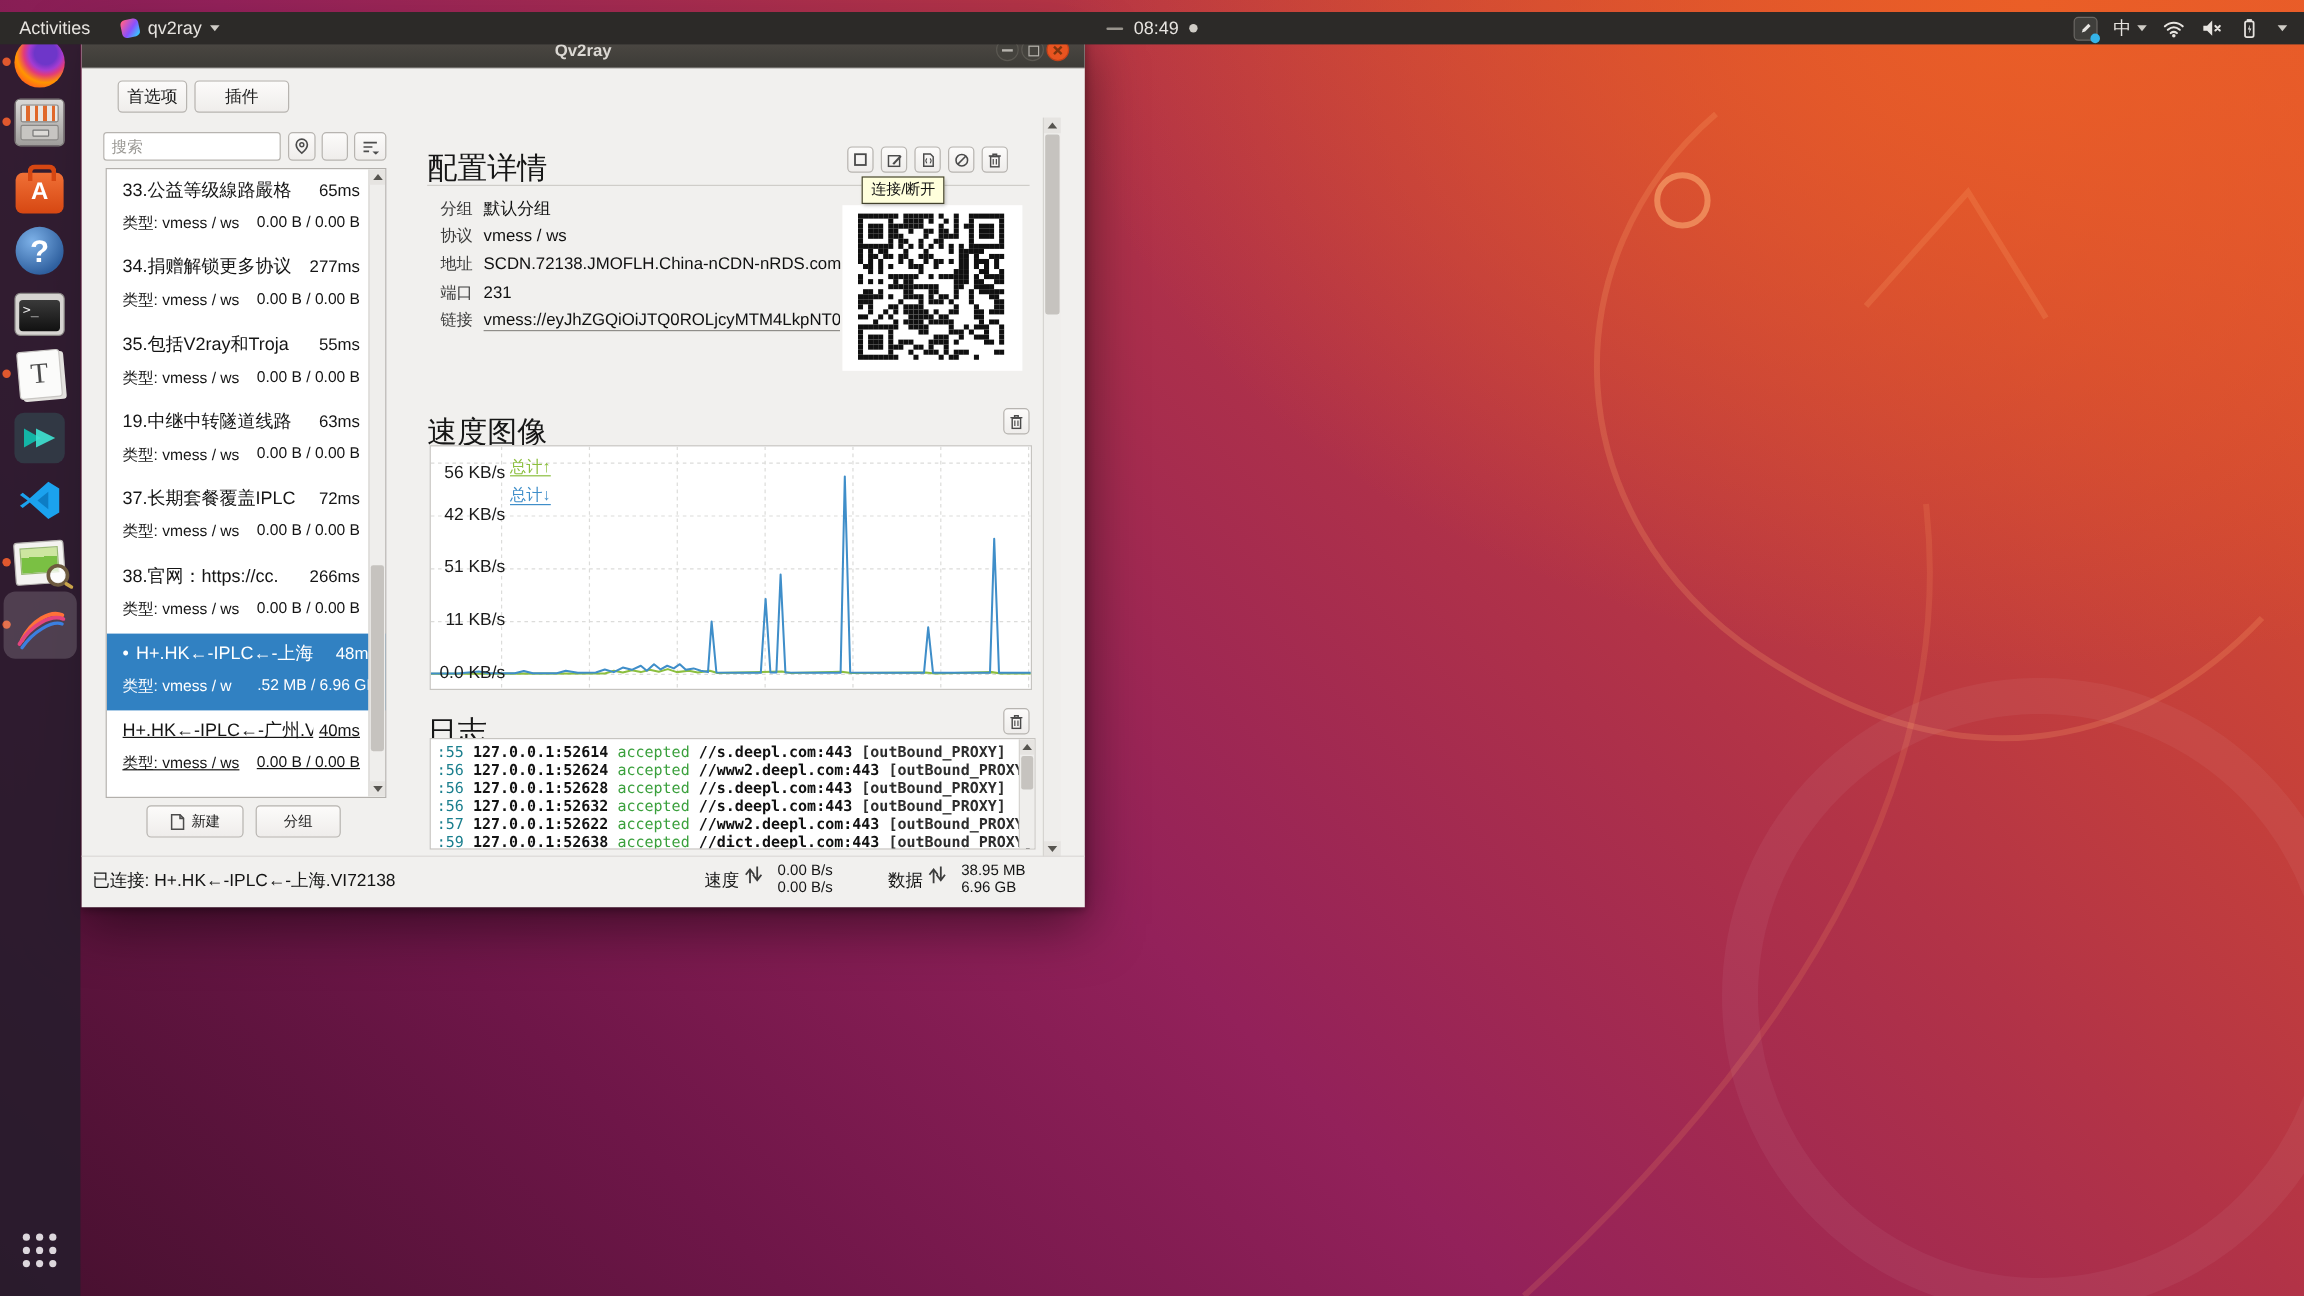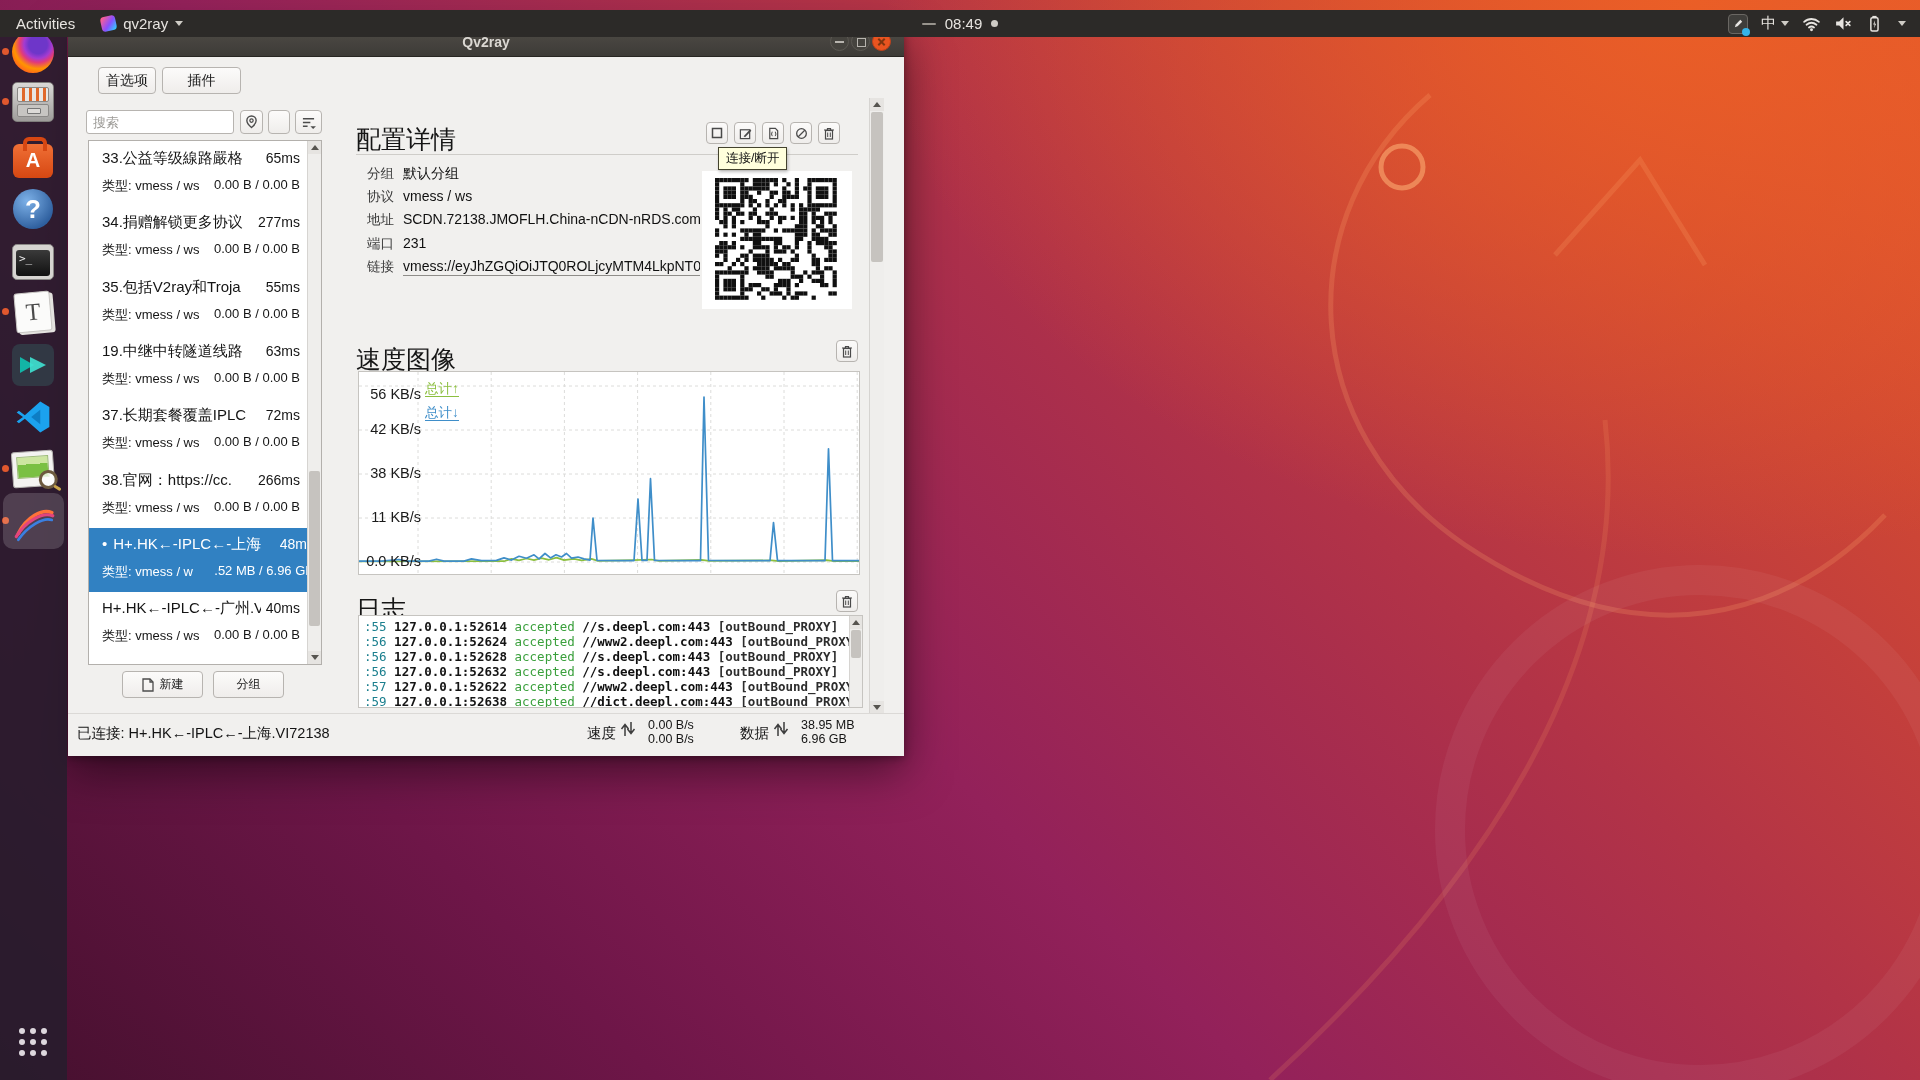--- a/index.html
+++ b/index.html
@@ -343,21 +343,21 @@
             <div class="r1">
               <span class="blt">•</span>
               <span class="ttl">H+.HK←-IPLC←-上海</span>
               <span class="ms">48ms</span>
             </div>
             <div class="r2">
               <span>类型: vmess / w</span>
               <span>.52 MB / 6.96 GB</span>
             </div>
           </div>
-          <div class="srow" style="top: 451.1px;">
+          <div class="srow" style="top: 451.1px; text-decoration: underline;">
             <div class="r1">
               <span class="ttl">H+.HK←-IPLC←-广州.V</span>
               <span class="ms">40ms</span>
             </div>
             <div class="r2">
               <span>类型: vmess / ws</span>
               <span>0.00 B / 0.00 B</span>
             </div>
           </div>
           <div class="srow" style="top: 515.4px;">
@@ -898,21 +898,21 @@
           <line x1="351.8" y1="0" x2="351.8" y2="202" stroke="#dcdcda" stroke-dasharray="3,3" stroke-width="1"></line>
           <line x1="425" y1="0" x2="425" y2="202" stroke="#dcdcda" stroke-dasharray="3,3" stroke-width="1"></line>
           <line x1="498.20000000000005" y1="0" x2="498.20000000000005" y2="202" stroke="#dcdcda" stroke-dasharray="3,3" stroke-width="1"></line>
           <polyline points="0.0,189.5 145.0,189.2 152.5,186.9 160.0,188.4 167.5,186.5 175.0,188.1 182.5,186.2 190.0,187.8 197.5,185.6 205.0,188.1 215.0,186.9 222.5,188.4 232.5,186.9 239.0,188.9 275.0,188.1 292.5,187.5 300.0,188.9 342.5,187.8 350.0,188.9 412.5,188.4 420.0,189.2 467.5,188.1 475.0,189.2 500.0,189.2" fill="none" stroke="#8cbf3f" stroke-width="1.7" stroke-linejoin="round"></polyline>
           <polyline points="0.0,189.2 22.5,189.2 40.0,187.5 47.5,189.1 70.0,189.1 77.5,187.2 85.0,189.1 105.0,189.1 112.5,186.9 122.5,188.7 137.5,188.4 145.0,185.9 152.5,188.1 160.0,184.3 167.5,186.2 175.0,182.8 180.0,186.9 186.0,181.5 191.5,185.9 197.0,182.8 202.5,185.0 207.5,181.5 212.5,186.2 219.0,185.0 225.0,186.9 231.0,188.1 234.0,146.0 238.0,188.4 260.0,188.7 275.0,188.7 279.0,127.1 283.0,188.4 288.0,188.4 291.5,106.7 295.5,188.4 320.0,188.7 341.5,188.7 345.0,25.0 349.5,188.4 375.0,188.7 411.0,188.7 414.5,150.7 418.5,188.7 450.0,188.7 466.0,188.7 469.5,76.9 473.5,188.7 487.5,188.7 500.0,188.7" fill="none" stroke="#3f8ec9" stroke-width="1.7" stroke-linejoin="round"></polyline>
         </svg>
       <span class="legend up">总计↑</span>
       <span class="legend dn">总计↓</span>
     <span class="ytick" style="top: 14px;">56 KB/s</span>
         <span class="ytick" style="top: 49px;">42 KB/s</span>
-        <span class="ytick" style="top: 93px;">38 KB/s</span>
+        <span class="ytick" style="top: 93px;">51 KB/s</span>
         <span class="ytick" style="top: 137px;">11 KB/s</span>
         <span class="ytick" style="top: 181px;">0.0 KB/s</span>
       </div>
 
     <div class="heading" style="left:288px;top:566px">日志</div>
     <div class="btn toolbtn" style="left:768px;top:563px">
       <svg width="12" height="13" viewBox="0 0 12 13">
         <path d="M1,3 L11,3 M4.5,3 L4.5,1.5 L7.5,1.5 L7.5,3" fill="none" stroke="#4a4a4a" stroke-width="1.2"></path>
         <rect x="2.5" y="3.5" width="7" height="8.5" fill="none" stroke="#4a4a4a" stroke-width="1.2"></rect>
         <path d="M4.7,5.5 L4.7,10 M7.3,5.5 L7.3,10" stroke="#4a4a4a" stroke-width="1"></path>

